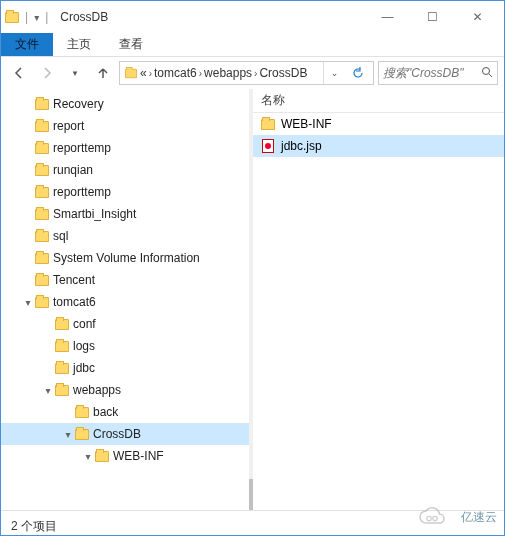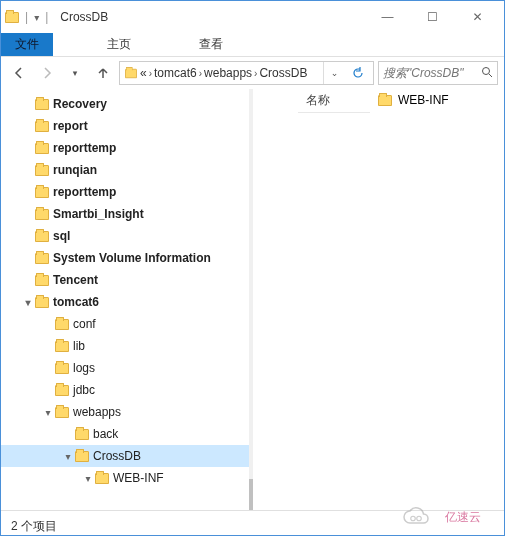--- a/index.html
+++ b/index.html
@@ -12,21 +12,21 @@
     .folder-glyph { width: 14px; height: 11px; background: #ffd96a; border: 1px solid #e0b040; border-radius: 1px 1px 0 0; position: relative; display: inline-block; }
     .folder-glyph::before { content: ""; position: absolute; top: -3px; left: 0; width: 6px; height: 3px; background: #ffd96a; border: 1px solid #e0b040; border-bottom: none; border-radius: 1px 1px 0 0; }
     .sep { color: #999; margin: 0 4px; }
     .titlebar .title { margin-left: 8px; color: #333; }
     .winbtns { margin-left: auto; display: flex; }
     .winbtn { width: 45px; height: 28px; display: flex; align-items: center; justify-content: center; color: #666; }
     
     
     .ribbon { height: 24px; display: flex; align-items: stretch; background: #fff; border-bottom: 1px solid #e0e0e0; }
     .ribbon .tab-file { background: #1979ca; color: #0f172a; padding: 0 14px; display: flex; align-items: center; }
-    .ribbon .tab { padding: 0 14px; display: flex; align-items: center; color: #333; margin-left: 40px; }
+    .ribbon .tab { padding: 0 14px; display: flex; align-items: center; color: #333; }
     
     
     .addr-row { height: 32px; display: flex; align-items: center; padding: 0 6px; gap: 4px; }
     .nav-btn { width: 24px; height: 24px; display: flex; align-items: center; justify-content: center; color: #555; border-radius: 2px; }
     .nav-btn.disabled { color: #bbb; }
     .breadcrumb { flex: 1; height: 24px; border: 1px solid #ccc; display: flex; align-items: center; padding: 0 4px; gap: 2px; overflow: hidden; }
     .crumb { display: flex; align-items: center; gap: 2px; color: #333; white-space: nowrap; }
     .crumb .chev { color: #555; font-size: 10px; }
     .addr-dd { width: 22px; height: 22px; display: flex; align-items: center; justify-content: center; color: #555; border-left: 1px solid #ddd; margin-left: auto; }
     .refresh-btn { width: 22px; height: 22px; display: flex; align-items: center; justify-content: center; color: #555; }
@@ -34,43 +34,43 @@
     .search input { border: none; outline: none; flex: 1; font-style: italic; color: #888; width: 80px; }
     .search .sicon { color: #555; }
     
     
     .main { flex: 1; display: flex; overflow: hidden; border-bottom: 1px solid #e0e0e0; }
     .tree { width: 248px; overflow-y: auto; overflow-x: hidden; padding-top: 4px; position: relative; }
     .tree .row { height: 22px; display: flex; align-items: center; white-space: nowrap; color: #222; }
     .tree .row.selected { background: #cce8ff; }
     .tree .row .exp { width: 14px; text-align: center; color: #666; font-size: 10px; }
     .tree .row .lbl { margin-left: 4px; }
-    .tree .indent-1 { padding-left: 20px; font-weight: bold; }
+    .tree .indent-1 { padding-left: 20px; }
     .tree .indent-2 { padding-left: 40px; }
     .tree .indent-3 { padding-left: 60px; }
     .tree .indent-4 { padding-left: 80px; }
     .splitter { width: 4px; background: #f0f0f0; position: relative; cursor: ew-resize; }
     .splitter .thumb { position: absolute; left: 0; top: 390px; width: 4px; height: 40px; background: #c0c0c0; }
     
     
-    .list { flex: 1; display: flex; flex-direction: row; padding-left: 45px; }
+    .list { flex: 1; display: flex; flex-direction: column; }
     .list-header { height: 24px; border-bottom: 1px solid #e8e8e8; display: flex; align-items: center; padding-left: 8px; }
     .list-header .col { color: #444; padding-right: 40px; }
     .list-body { flex: 1; }
     .list-row { height: 22px; display: flex; align-items: center; padding-left: 8px; gap: 6px; }
     .list-row.selected { background: #cce8ff; }
     .file-icon { width: 14px; height: 14px; display: inline-flex; align-items: center; justify-content: center; }
     .jsp-glyph { width: 12px; height: 14px; background: #fff; border: 1px solid #c00; position: relative; }
     .jsp-glyph::after { content: ""; position: absolute; left: 2px; top: 3px; width: 6px; height: 6px; background: #e03; border-radius: 50%; }
     
     
     .status { height: 24px; display: flex; align-items: flex-end; padding: 0 10px; color: #333; }
     
     
-    .watermark { position: absolute; right: 24px; bottom: 8px; display: flex; align-items: center; gap: 14px; color: #be185d; font-size: 16px; opacity: 0.6; pointer-events: none; }
+    .watermark { position: absolute; right: 8px; bottom: 8px; display: flex; align-items: center; gap: 14px; color: #0c4a6e; font-size: 16px; opacity: 0.6; pointer-events: none; }
     .watermark .cloud { width: 30px; height: 22px; }
     
     
     .tree::-webkit-scrollbar { width: 12px; }
     .tree::-webkit-scrollbar-thumb { background: #c0c0c0; }
     .tree::-webkit-scrollbar-track { background: #f0f0f0; }
   </style>
 </head>
 <body>
 
@@ -198,25 +198,20 @@
         </div>
         <div class="row indent-1">
           <span class="exp">▾</span>
           <span class="folder-glyph"></span>
           <span class="lbl">tomcat6</span>
         </div>
         <div class="row indent-2">
           <span class="exp"></span>
           <span class="folder-glyph"></span>
           <span class="lbl">conf</span>
-        </div>
-        <div class="row indent-2">
-          <span class="exp"></span>
-          <span class="folder-glyph"></span>
-          <span class="lbl">lib</span>
         </div>
         <div class="row indent-2">
           <span class="exp"></span>
           <span class="folder-glyph"></span>
           <span class="lbl">logs</span>
         </div>
         <div class="row indent-2">
           <span class="exp"></span>
           <span class="folder-glyph"></span>
           <span class="lbl">jdbc</span>
@@ -249,20 +244,26 @@
       <div class="list-header">
         <div class="col">名称</div>
       </div>
       <div class="list-body" id="list-body">
           <div class="list-row">
             <span class="file-icon">
               <span class="folder-glyph"></span>
             </span>
             <span>WEB-INF</span>
           </div>
+          <div class="list-row selected">
+            <span class="file-icon">
+              <span class="jsp-glyph"></span>
+            </span>
+            <span>jdbc.jsp</span>
+          </div>
         </div>
     </div>
   </div>
 
   <div class="status">
     <span>2 个项目</span>
   </div>
 
 </div>
 

